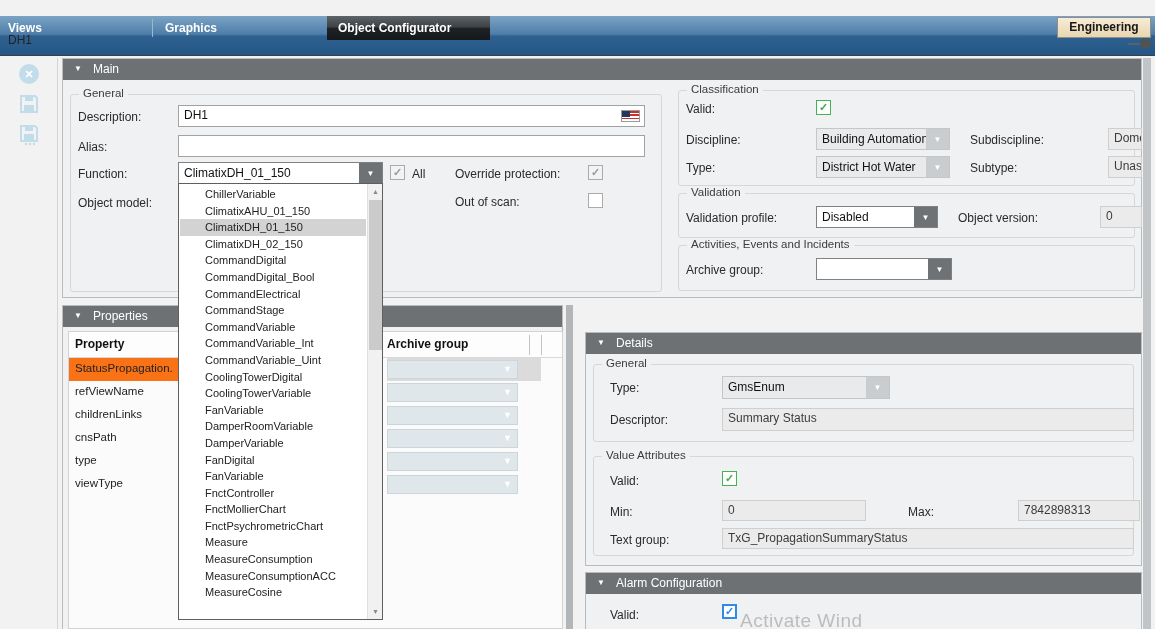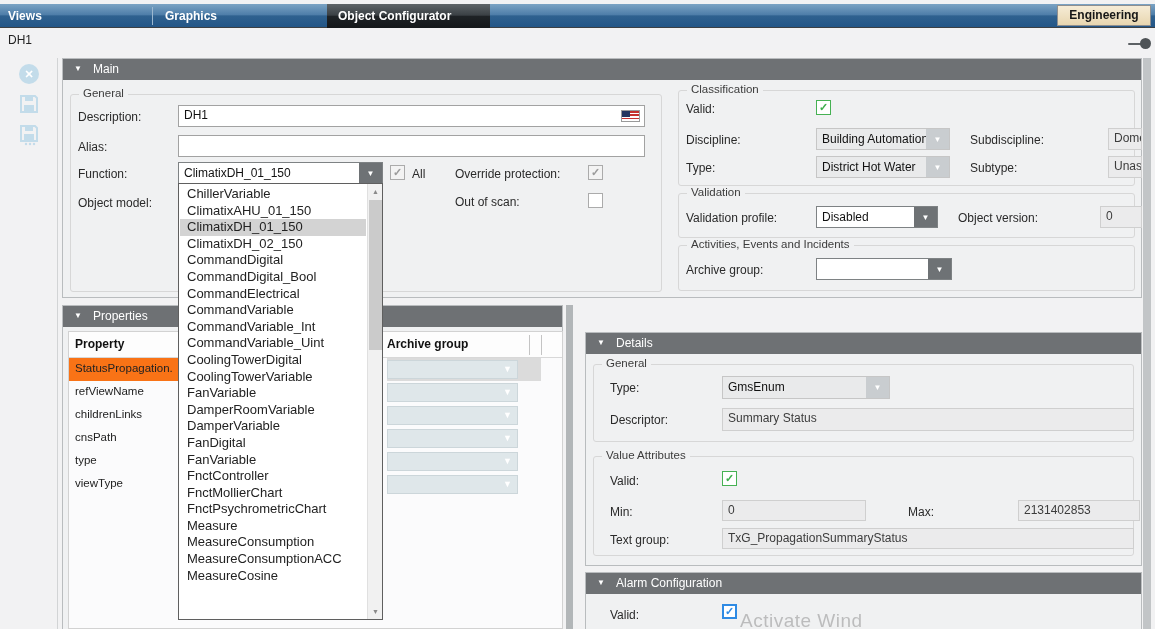--- a/index.html
+++ b/index.html
@@ -1,21 +1,21 @@
 <!DOCTYPE html>
 <html><head>
 <meta charset="utf-8">
 <style>
   * { margin:0; padding:0; box-sizing:border-box; }
   html,body { width:1155px; height:629px; }
   body { font-family:"Liberation Sans", sans-serif; font-size:12px; color:#1b1b1b; background:#f2f2f3; overflow:hidden; position:relative; }
   .abs { position:absolute; }
 
   
-  .tabbar { left:0; top:4px; width:1155px; height:24px;
+  .tabbar { left:0; top:16px; width:1155px; height:40px;
     background:linear-gradient(180deg,#7ba3c4 0%,#4f7ea9 46%,#2f618f 52%,#235687 100%);
     border-bottom:1px solid #3c4043;padding-left:7px; }
   .tab-label { color:#fff; font-weight:bold; font-size:12px; top:5px; }
   .tab-sep { left:152px; top:3px; width:1px; height:18px; background:#9cb8d0; }
   .tab-active { left:327px; top:0; width:163px; height:24px;
     background:linear-gradient(180deg,#5e6468 0%,#3b4145 46%,#1e2225 52%,#15181a 100%); }
   .tab-active span { position:absolute; left:11px; top:5px; color:#fff; font-weight:bold; }
   .btn-eng { left:1057px; top:1px; width:94px; height:21px;
     background:linear-gradient(180deg,#f6ecd6 0%,#e8d6b0 100%);
     border:1px solid #8f8f8f; text-align:center; line-height:19px; font-weight:bold; color:#171717; }
@@ -51,21 +51,21 @@
 
   .cb { position:absolute; width:15px; height:15px; background:#fff; border:1px solid #ababab; font-size:11px; font-weight:bold; text-align:center; line-height:13px; }
   .cb.gray { background:#f3f3f3; color:#9b9b9b; }
   .cb.green { border-color:#46b153; color:#3fae4d; }
   .cb.blue  { border:2px solid #2f8be4; color:#2f8be4; line-height:11px; }
   .cb.empty { color:transparent; }
 
   
   .dd-list { left:178px; top:183px; width:205px; height:437px; background:#fff; border:1px solid #5f5f5f; z-index:50; }
   .dd-items { position:absolute; left:1px; top:2px; right:16px; }
-  .dd-item { height:16.6px; line-height:16.6px; padding-left:7px; font-size:13px; color:#222; white-space:nowrap; overflow:hidden; }
+  .dd-item { height:16.6px; line-height:16.6px; padding-left:25px; font-size:11px; color:#222; white-space:nowrap; overflow:hidden; }
   .dd-item.selected { background:#d3d3d3; }
   .dd-scroll { position:absolute; top:0; right:0; width:15px; height:100%; background:#f1f1f1; border-left:1px solid #e0e0e0; }
   .dd-arrow { position:absolute; left:0; width:15px; height:15px; color:#8a8a8a; font-size:7px; text-align:center; line-height:15px; }
   .dd-thumb { position:absolute; left:1px; top:16px; width:13px; height:150px; background:#cbcbcb; }
 
   
   .tbl { left:68px; top:331px; width:495px; height:298px; background:#fbfbfc; border:1px solid #d2d2d2; position:absolute; }
   .tbl-head { position:absolute; left:0; top:0; right:0; height:26px; background:#fdfdfd; border-bottom:1px solid #d8d8d8; }
   .col-h { position:absolute; top:5px; font-weight:bold; font-size:12px; color:#111; }
   .col-sep { position:absolute; top:3px; width:1px; height:20px; background:#c4c4c4; }
@@ -237,20 +237,21 @@
 
 <div class="abs dd-list">
   <div class="dd-items">
       <div class="dd-item">ChillerVariable</div>
       <div class="dd-item">ClimatixAHU_01_150</div>
       <div class="dd-item selected">ClimatixDH_01_150</div>
       <div class="dd-item">ClimatixDH_02_150</div>
       <div class="dd-item">CommandDigital</div>
       <div class="dd-item">CommandDigital_Bool</div>
       <div class="dd-item">CommandElectrical</div>
+      <div class="dd-item">CommandStage</div>
       <div class="dd-item">CommandVariable</div>
       <div class="dd-item">CommandVariable_Int</div>
       <div class="dd-item">CommandVariable_Uint</div>
       <div class="dd-item">CoolingTowerDigital</div>
       <div class="dd-item">CoolingTowerVariable</div>
       <div class="dd-item">FanVariable</div>
       <div class="dd-item">DamperRoomVariable</div>
       <div class="dd-item">DamperVariable</div>
       <div class="dd-item">FanDigital</div>
       <div class="dd-item">FanVariable</div>
@@ -287,21 +288,21 @@
 <div class="field disabled" style="left:722px; top:408px; width:412px; height:23px;">Summary Status</div>
 
 <div class="abs grp" style="left:593px; top:456px; width:541px; height:100px;">
   <span class="grp-legend">Value Attributes</span>
 </div>
 <span class="lbl" style="left:610px; top:474px;">Valid:</span>
 <div class="cb green" style="left:722px; top:471px;">✓</div>
 <span class="lbl" style="left:610px; top:505px;">Min:</span>
 <div class="field disabled" style="left:722px; top:500px; width:144px; height:21px;">0</div>
 <span class="lbl" style="left:908px; top:505px;">Max:</span>
-<div class="field disabled" style="left:1018px; top:500px; width:122px; height:21px;">2131402853</div>
+<div class="field disabled" style="left:1018px; top:500px; width:122px; height:21px;">7842898313</div>
 <span class="lbl" style="left:610px; top:533px;">Text group:</span>
 <div class="field disabled" style="left:722px; top:528px; width:412px; height:21px;">TxG_PropagationSummaryStatus</div>
 
 <div class="abs panel" style="left:585px; top:572px; width:557px; height:57px; border-bottom:none;">
   <div class="sec-head">
     <span class="tri">▼</span>
     <span class="txt">Alarm Configuration</span>
   </div>
 </div>
 <span class="lbl" style="left:610px; top:608px;">Valid:</span>

